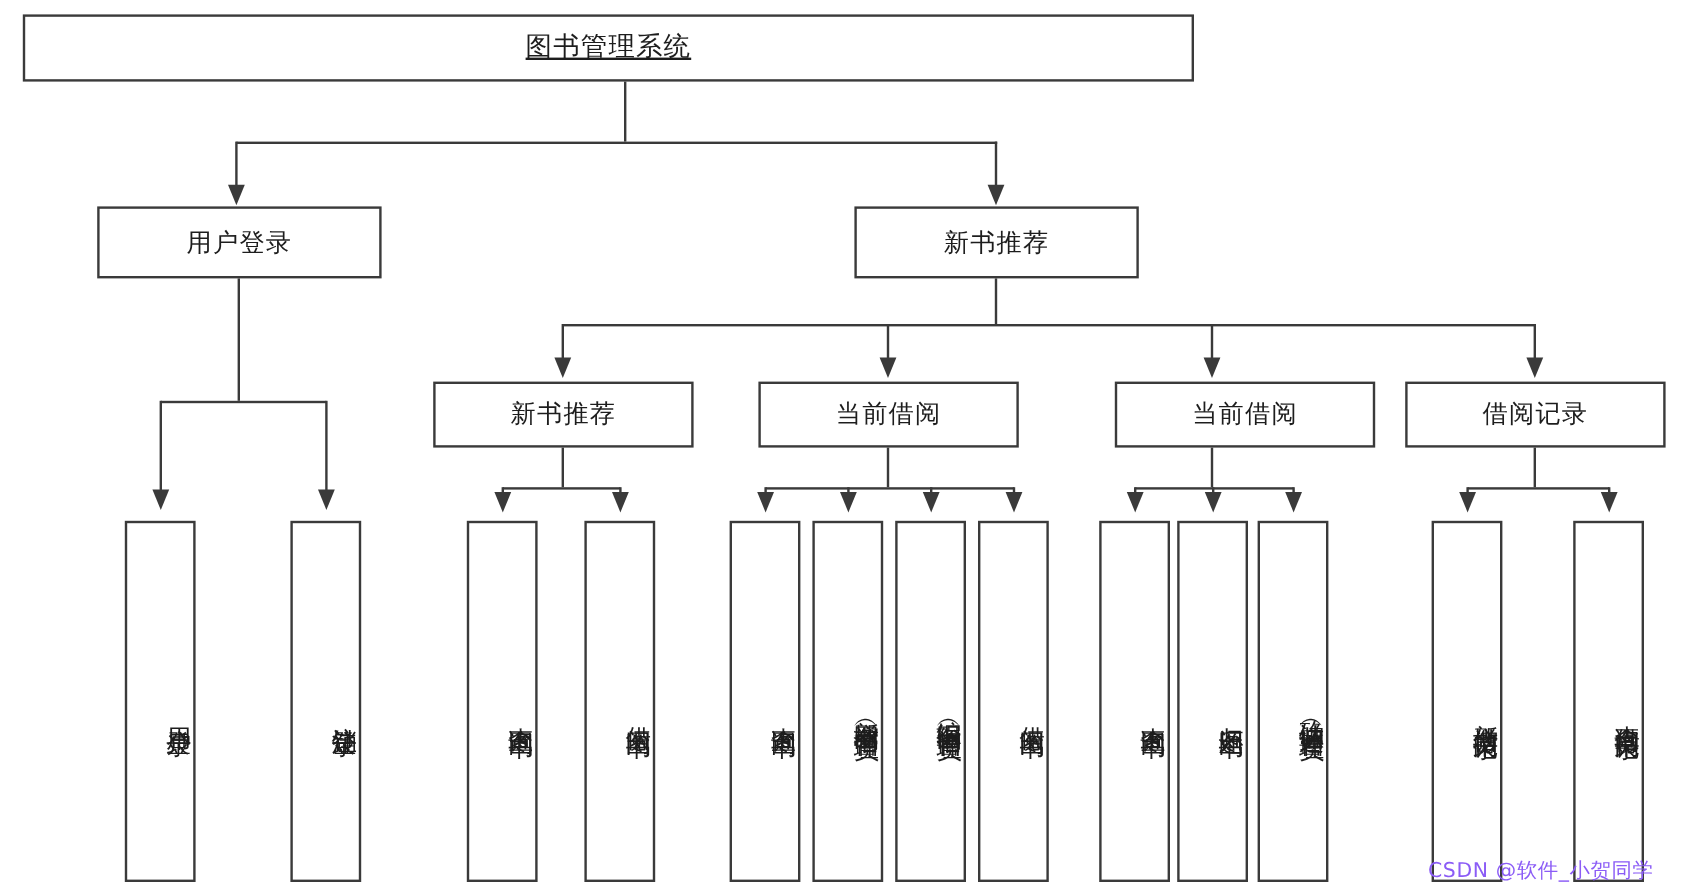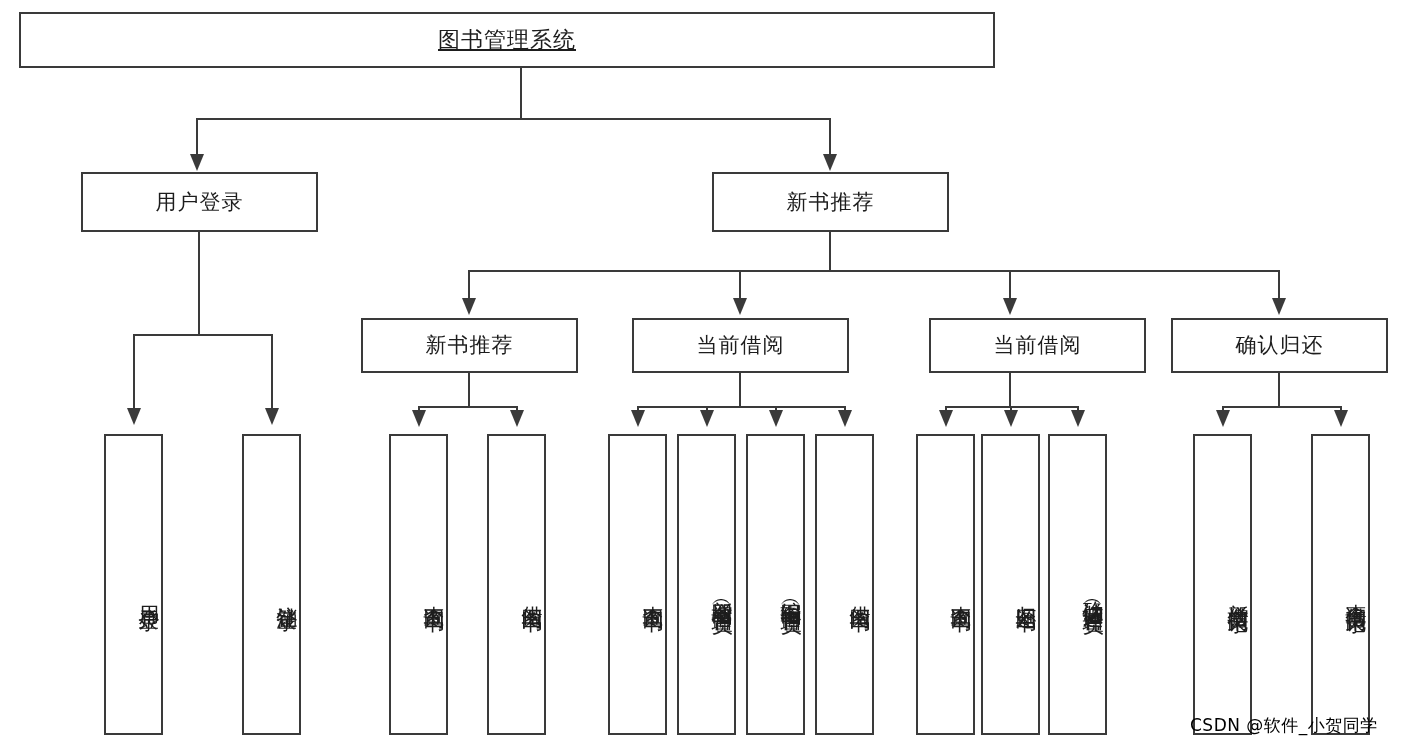--- a/index.html
+++ b/index.html
@@ -53,21 +53,21 @@
   .arrow{
     position:absolute;
     width:0;height:0;
     border-left:7px solid transparent;
     border-right:7px solid transparent;
     border-top:17px solid #3a3a3a;
   }
   
   #watermark{
     position:absolute;
-    color:#000000;
+    color:#8b5cf6;
     font-size:17px;
     letter-spacing:0.5px;
     white-space:nowrap;
     user-select:none;
   }
 </style>
 </head>
 <body>
 
 <div id="canvas">
@@ -113,21 +113,21 @@
   <div class="node h" style="left:361px;top:318px;width:217px;height:55px;">
     <span>新书推荐</span>
   </div>
   <div class="node h" style="left:632px;top:318px;width:217px;height:55px;">
     <span>当前借阅</span>
   </div>
   <div class="node h" style="left:929px;top:318px;width:217px;height:55px;">
     <span>当前借阅</span>
   </div>
   <div class="node h" style="left:1171px;top:318px;width:217px;height:55px;">
-    <span>确认归还</span>
+    <span>借阅记录</span>
   </div>
 
   <div class="ln v" style="left:468px;top:373px;height:33px;"></div>
   <div class="ln h" style="left:419px;top:406px;width:98px;"></div>
   <div class="ln v" style="left:418px;top:406px;height:6px;"></div>
   <div class="arrow" style="left:412px;top:410px;"></div>
   <div class="ln v" style="left:516px;top:406px;height:6px;"></div>
   <div class="arrow" style="left:510px;top:410px;"></div>
 
   <div class="ln v" style="left:739px;top:373px;height:33px;"></div>

